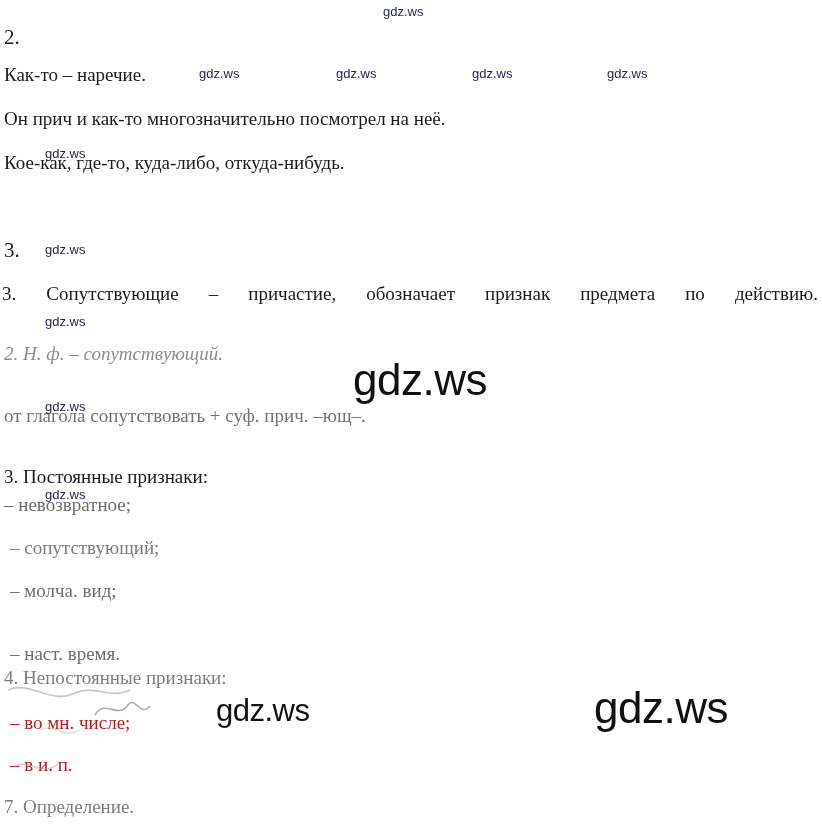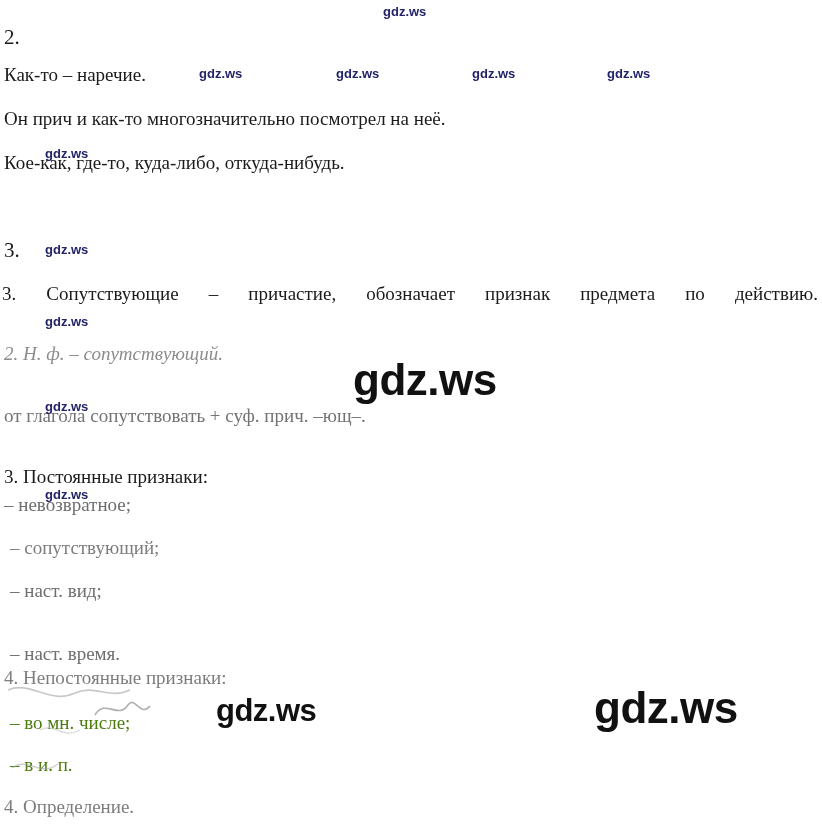--- a/index.html
+++ b/index.html
@@ -39,27 +39,27 @@
     text-align-last: justify;
   }
   .num {
     font-size: 21px;
   }
   
   .faded1 { color: #8c8c8c; }
   .faded2 { color: #737373; }
   .faded3 { color: #6e6e6e; }
   .faded4 { color: #7d7d7d; }
-  .faded5 { color: #4d7c0f; }
+  .faded5 { color: #b91c1c; }
 
   
   .wm {
     position: absolute;
     font-family: "Liberation Sans", sans-serif;
-    font-weight: bold;
+    font-weight: normal;
     color: #2b2b6b;
     pointer-events: none;
     user-select: none;
   }
   .wm-sm {
     font-size: 13px;
     color: #23236a;
   }
   .wm-big {
     font-size: 44px;
@@ -98,31 +98,31 @@
     <div class="line faded1" style="left:4px; top:341px;font-style:italic;">2. Н. ф. – сопутствующий.</div>
 
     <div class="line faded2" style="left:4px; top:403px;">от глагола сопутствовать + суф. прич. –ющ–.</div>
 
     <div class="line" style="left:4px; top:448px;margin-top:16px;">3. Постоянные признаки:</div>
 
     <div class="line faded3" style="left:4px; top:492px;">– невозвратное;</div>
 
     <div class="line faded4" style="left:10px; top:535px;">– сопутствующий;</div>
 
-    <div class="line faded3" style="left:10px; top:578px;">– наст. вид;</div>
+    <div class="line faded3" style="left:10px; top:578px;">– молча. вид;</div>
 
     <div class="line faded3" style="left:10px; top:620px;margin-top:21px;">– наст. время.</div>
 
     <div class="line faded4" style="left:4px; top:665px;">4. Непостоянные признаки:</div>
 
     <div class="line faded5" style="left:10px; top:710px;">– во мн. числе;</div>
 
     <div class="line faded5" style="left:10px; top:752px;">– в и. п.</div>
 
-    <div class="line faded4" style="left:4px; top:794px;">4. Определение.</div>
+    <div class="line faded4" style="left:4px; top:794px;">7. Определение.</div>
 
   </div>
 
   <svg class="scribble" style="left:0px; top:660px; width:260px; height:150px;" width="260" height="150" viewBox="0 0 260 150">
     <path d="M8 30 C 30 20, 50 45, 75 33 C 95 24, 110 40, 130 30" stroke="#9a9a9a" stroke-width="1.6" fill="none" opacity="0.55"></path>
     <path d="M95 55 C 105 38, 118 60, 128 45 C 135 35, 140 58, 150 46" stroke="#7c7c7c" stroke-width="1.6" fill="none" opacity="0.6"></path>
     <path d="M12 108 C 28 96, 40 118, 58 104" stroke="#a0a0a0" stroke-width="1.5" fill="none" opacity="0.5"></path>
     <path d="M40 70 C 55 62, 62 80, 80 70" stroke="#b0b0b0" stroke-width="1.3" fill="none" opacity="0.45"></path>
   </svg>
 

